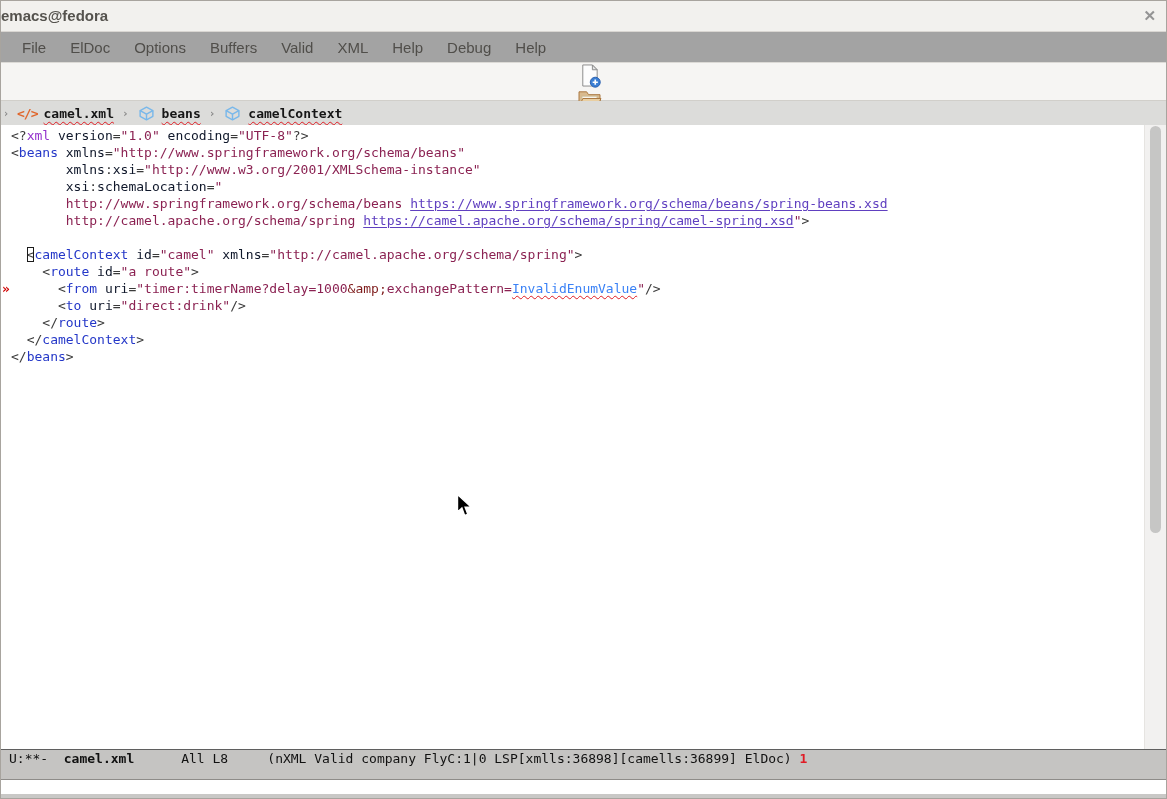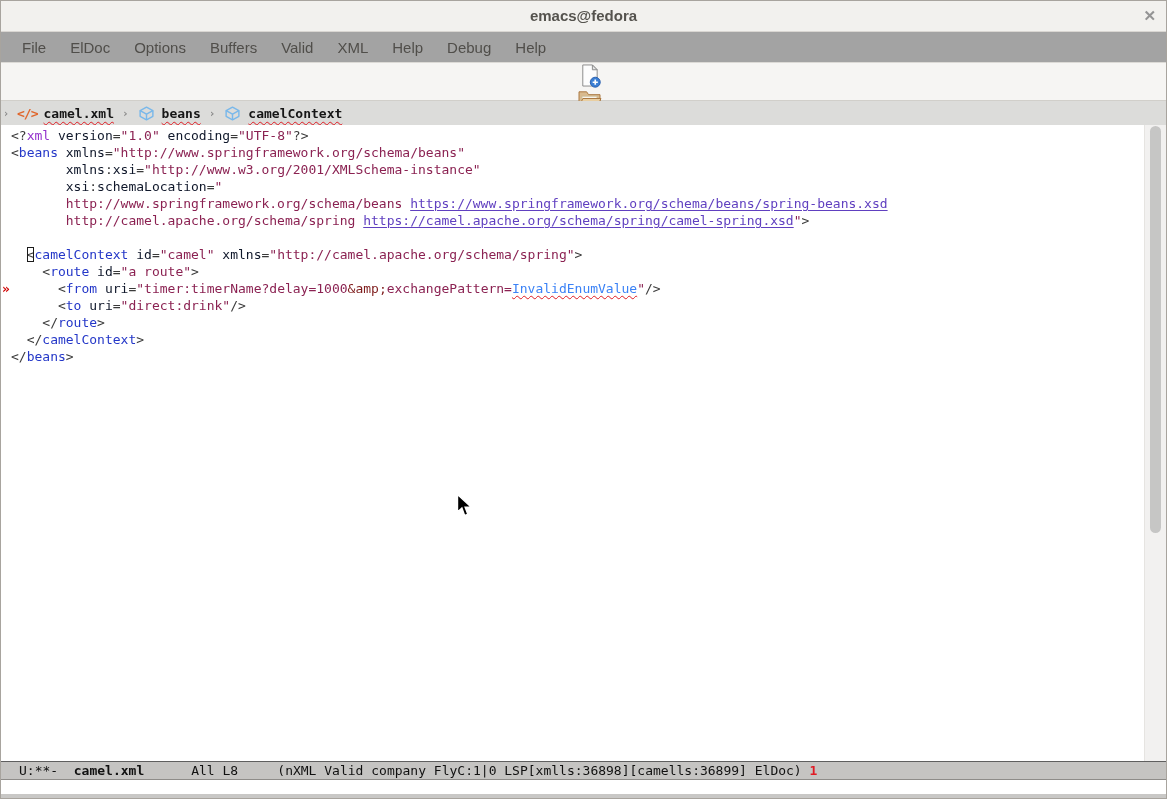--- a/index.html
+++ b/index.html
@@ -1,21 +1,21 @@
 <!DOCTYPE html>
 <html><head>
 <meta charset="utf-8">
 <style>
   html,body{margin:0;padding:0;background:#888;}
   .window{position:relative;width:1167px;height:799px;background:#fff;border:1px solid #a8a49e;
           box-sizing:border-box;overflow:hidden;font-family:"Liberation Sans",sans-serif;
           -webkit-font-smoothing:antialiased;}
   
   .titlebar{position:absolute;left:0;top:0;right:0;height:30px;background:#f2f1ee;border-bottom:1px solid #d9d6d2;}
-  .title{line-height:30px;text-align:center;font-weight:bold;color:#55534e;font-size:15px;}
+  .title{line-height:30px;font-weight:bold;color:#55534e;font-size:15px;}
   .close{position:absolute;right:10px;top:0;height:30px;line-height:30px;color:#949494;font-size:15px;font-weight:bold;}
   
   .menubar{position:absolute;top:31px;left:0;right:0;height:30px;background:#a3a3a3;border-bottom:1px solid #dcdad6;
            display:flex;align-items:center;padding-left:9px;}
   .menu-item{padding:0 12px;font-size:15px;color:#504e4a;}
   
   .toolbar{position:absolute;top:62px;left:0;right:0;height:37px;background:#f6f5f3;border-bottom:1px solid #d1cfca;
            display:flex;align-items:center;padding-left:12px;flex-direction:column;}
   .tbtn{display:flex;align-items:center;gap:3px;padding:0 10px;height:100%;}
   .tlabel{font-size:15px;color:#8f8f8f;}
@@ -43,24 +43,24 @@
   .sg-ent{color:#7f1d1d;}
   .sg-lnk{color:#6040c0;text-decoration:underline;text-underline-offset:2px;}
   .sg-err{color:#3b82f6;text-decoration:underline wavy #df1c24 1px;text-decoration-skip-ink:none;text-underline-offset:2px;}
   .sg-cur{color:#3a3a3a;outline:1.5px solid #1b1b1b;outline-offset:-1px;}
   .fringe-marker{position:absolute;left:1px;top:279px;color:#d00000;font-weight:bold;font-size:13px;
                  font-family:"DejaVu Sans Mono",monospace;line-height:17px;}
   
   .scrollbar{position:absolute;top:124px;right:0;width:21px;bottom:36px;background:#f2f1f0;border-left:1px solid #e6e4e1;}
   .thumb{position:absolute;top:1px;left:5px;width:11px;height:407px;background:#c6c6c5;border-radius:6px;}
   
-  .modeline{position:absolute;left:0;right:0;bottom:18px;height:19px;background:#c5c4c2;
+  .modeline{position:absolute;left:0;right:0;bottom:18px;height:31px;background:#c5c4c2;
             border-top:1px solid #5f5f5f;border-bottom:1px solid #8e8c89;box-sizing:border-box;
             font-family:"DejaVu Sans Mono",monospace;font-size:13px;line-height:17px;white-space:pre;
-            color:#111;padding-left:18px;}
+            color:#111;padding-left:8px;}
   .ml-buffer{font-weight:bold;}
   .err-count{color:#e01b24;font-weight:bold;}
   .echo{position:absolute;left:0;right:0;bottom:4px;height:14px;background:#fff;}
   .bottomstrip{position:absolute;left:0;right:0;bottom:0;height:4px;background:#c9c8c6;}
   .mouse{position:absolute;left:455px;top:492px;pointer-events:none;}
 </style>
 </head>
 <body>
 
 <div class="window">

